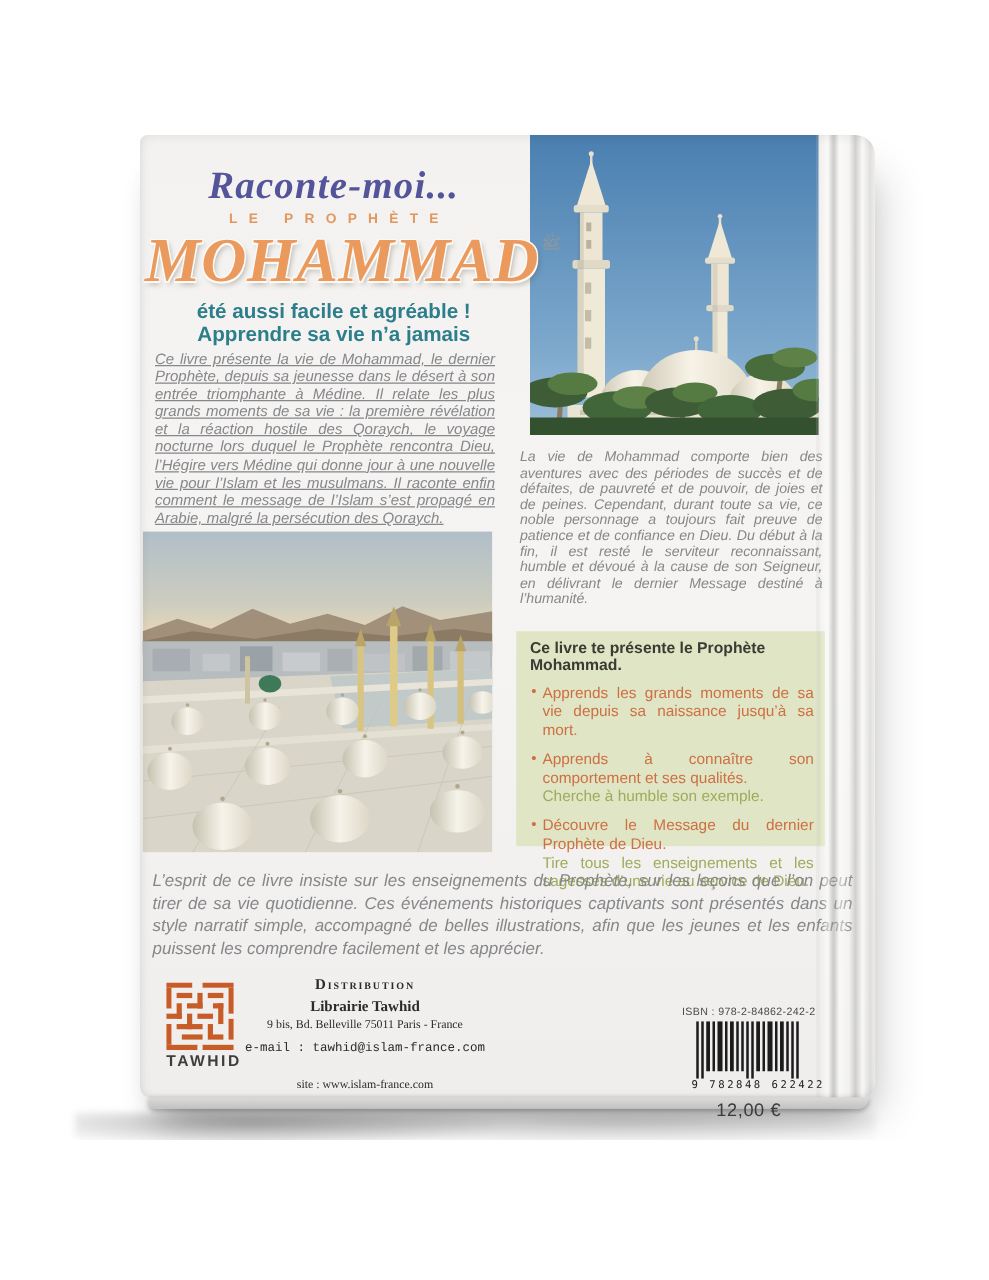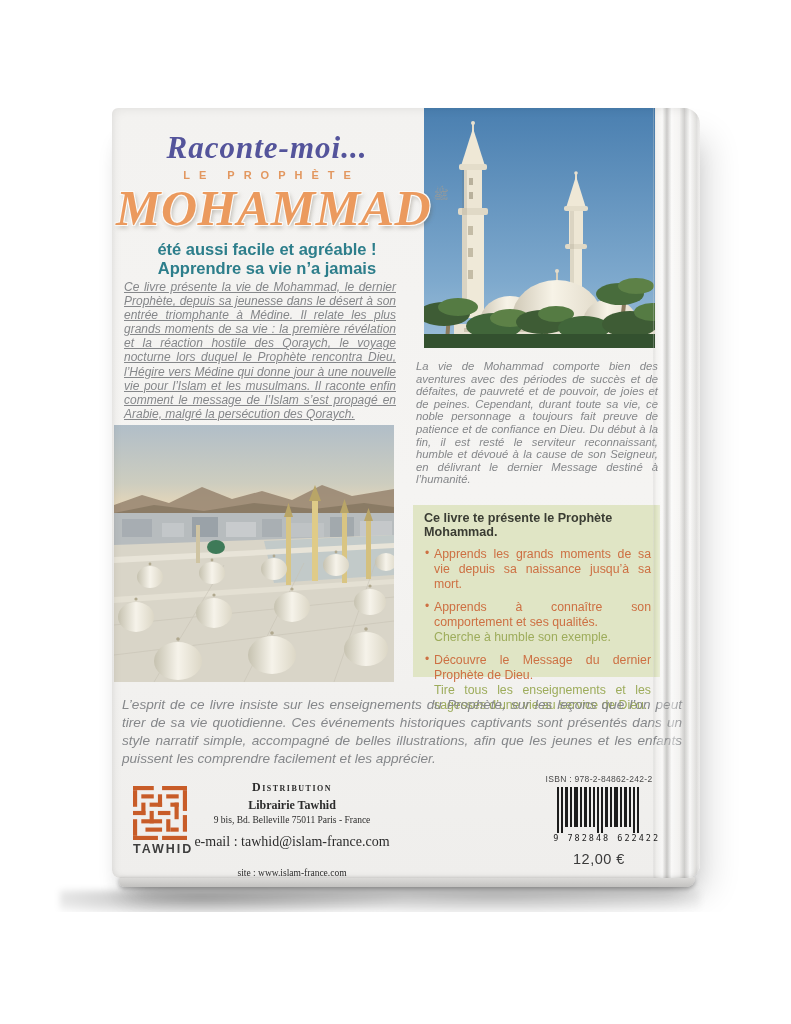--- a/index.html
+++ b/index.html
@@ -61,25 +61,25 @@
   .bullet .sub:empty{display:none;}
   
   .tawhid-logo{position:absolute;left:21px;top:678px;width:54px;text-align:center;}
   .tawhid-logo svg{display:block;width:54px;height:54px;}
   .logo-label{margin-top:2px;font-size:12.5px;font-weight:bold;letter-spacing:2px;color:#3e3e3e;}
   .dist-text{position:absolute;left:72px;top:672px;width:216px;text-align:center;
         font-family:"Liberation Serif",serif;color:#2b2b2b;}
   .dist-heading{font-variant:small-caps;font-weight:bold;font-size:12px;letter-spacing:1.5px;}
   .dist-name{font-weight:bold;font-size:12px;margin-top:3px;}
   .dist-addr{font-size:9.5px;margin-top:2px;}
-  .dist-email{font-size:14px;margin-top:9px;}
+  .dist-email{font-size:10px;margin-top:9px;font-family:Liberation Mono, monospace;}
   .dist-site{font-size:9.5px;margin-top:18px;}
   
   .isbn-block{position:absolute;left:426px;top:666px;width:122px;text-align:center;}
-  .isbn{font-size:8.5px;color:#4a4a4a;letter-spacing:0.3px;}
+  .isbn{font-size:8.5px;color:#4a4a4a;letter-spacing:0.3px;margin-top:30px;}
   .barcode{margin:3px auto 0 auto;width:86px;height:46px;}
   .barcode svg{display:block;width:86px;height:46px;}
   .barcode-digits{font-family:"DejaVu Sans Mono",monospace;font-size:8.5px;letter-spacing:2px;
         color:#222;margin-top:0;text-align:right;}
   .price{font-size:14.5px;color:#3a3a3a;margin-top:8px;letter-spacing:0.5px;}
 </style>
 </head>
 <body>
 
 <div class="stage">

